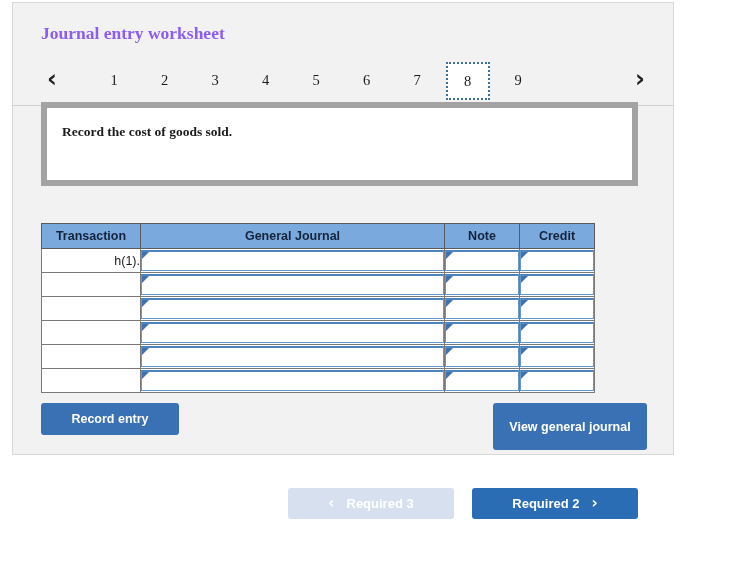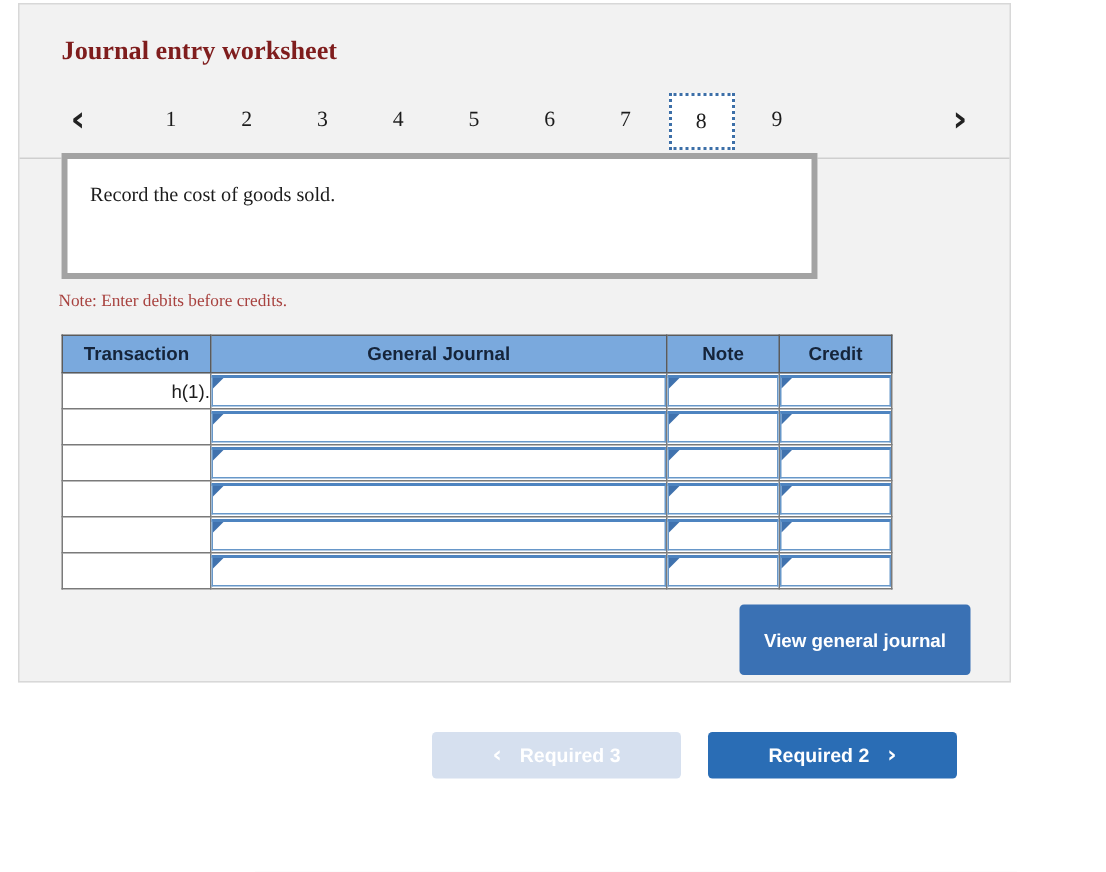--- a/index.html
+++ b/index.html
@@ -27,21 +27,21 @@
     box-sizing: border-box;
   }
 
   .ws-title {
     position: absolute;
     left: 28px;
     top: 20px;
     font-size: 17.5px;
     font-weight: bold;
     font-family: "Liberation Serif", "DejaVu Serif", serif;
-    color: #7f1d1d;
+    color: #8b5cf6;
     letter-spacing: 0px;
   }
 
   
   .tabstrip {
     position: absolute;
     left: 0px;
     top: 57px;
     width: 100%;
     height: 46px;
@@ -85,25 +85,26 @@
     height: 38px;
     line-height: 34px;
     top: 2px;
   }
 
   
   .prompt-panel {
     position: absolute;
     left: 28px;
     top: 99px;
-    width: 504px;
+    width: 597px;
     height: 84px;
     background: #ffffff;
-    border: 4px solid #a3a3a3;
-    box-sizing: border-box;
+    border: 6px solid #a3a3a3;
+    box-sizing: border-box;
+    font-weight: bold;
   }
   .prompt-text {
     position: absolute;
     left: 15px;
     top: 16px;
     font-size: 13.5px;
     font-family: "Liberation Serif", "DejaVu Serif", serif;
     color: #1c1c1c;
   }
 
@@ -264,21 +265,20 @@
         <div class="tab-num" style="left: 382px;">7</div>
         <div class="tab-num active" style="left: 432.5px;">8</div>
         <div class="tab-num" style="left: 483px;">9</div>
       </div>
   </div>
 
   <div class="prompt-panel">
     <div class="prompt-text">Record the cost of goods sold.</div>
   </div>
 
-  <div class="note-text">Note: Enter debits before credits.</div>
 
   <table class="journal-table">
     <colgroup>
       <col class="col-trans">
         <col class="col-gj">
         <col class="col-debit">
         <col class="col-credit">
     </colgroup>
     <thead>
       <tr>
@@ -357,20 +357,21 @@
           <td>
             <div class="cell-input"></div>
           </td>
           <td>
             <div class="cell-input"></div>
           </td>
         </tr>
       </tbody>
   </table>
 
+  <button class="btn btn-record">Record entry</button>
   <button class="btn btn-viewjournal">View general journal</button>
 
 </div>
 
 <button class="nav-required-1">
   <span class="nav-inner">
     <span class="nav-chev">‹</span>
     <span>Required 3</span>
   </span>
 </button>

